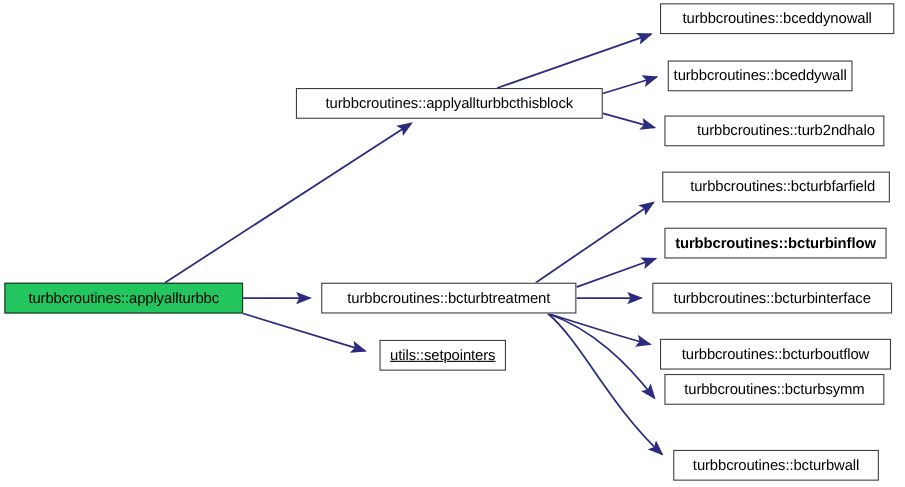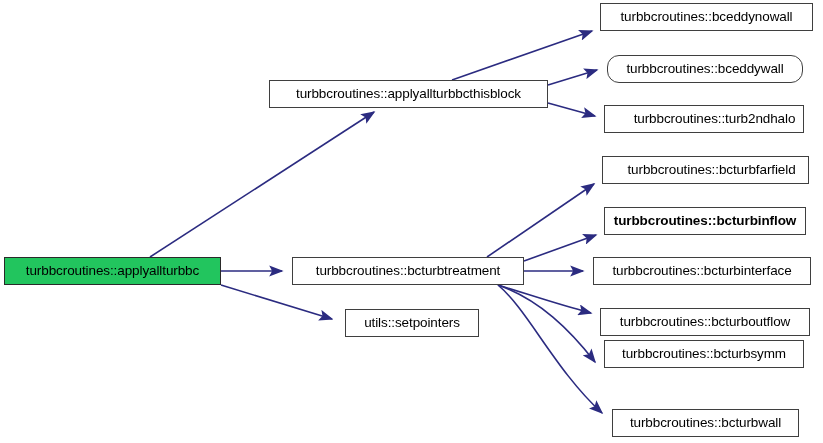--- a/index.html
+++ b/index.html
@@ -79,27 +79,27 @@
   <div id="node-layer">
       <div class="graph-node root-node" style="left: 4px; top: 257px; width: 217px; height: 28px;">
         <span class="node-label">turbbcroutines::applyallturbbc</span>
       </div>
       <div class="graph-node" style="left: 269px; top: 80px; width: 279px; height: 28px;">
         <span class="node-label">turbbcroutines::applyallturbbcthisblock</span>
       </div>
       <div class="graph-node" style="left: 292px; top: 257px; width: 232px; height: 28px;">
         <span class="node-label">turbbcroutines::bcturbtreatment</span>
       </div>
-      <div class="graph-node" style="left: 345px; top: 309px; width: 134px; height: 28px;">
+      <div class="graph-node" style="left: 345px; top: 309px; width: 115px; height: 28px; text-decoration: underline;">
         <span class="node-label">utils::setpointers</span>
       </div>
       <div class="graph-node" style="left: 600px; top: 3px; width: 213px; height: 28px;">
         <span class="node-label">turbbcroutines::bceddynowall</span>
       </div>
-      <div class="graph-node" style="left: 607px; top: 55px; width: 196px; height: 28px; border-radius: 12px;">
+      <div class="graph-node" style="left: 607px; top: 55px; width: 168px; height: 28px;">
         <span class="node-label">turbbcroutines::bceddywall</span>
       </div>
       <div class="graph-node" style="left: 604px; top: 105px; width: 200px; height: 28px; padding-left: 21px;">
         <span class="node-label">turbbcroutines::turb2ndhalo</span>
       </div>
       <div class="graph-node" style="left: 602px; top: 156px; width: 207px; height: 28px; padding-left: 12px;">
         <span class="node-label">turbbcroutines::bcturbfarfield</span>
       </div>
       <div class="graph-node" style="left: 604px; top: 207px; width: 202px; height: 28px; font-weight: bold;">
         <span class="node-label">turbbcroutines::bcturbinflow</span>

